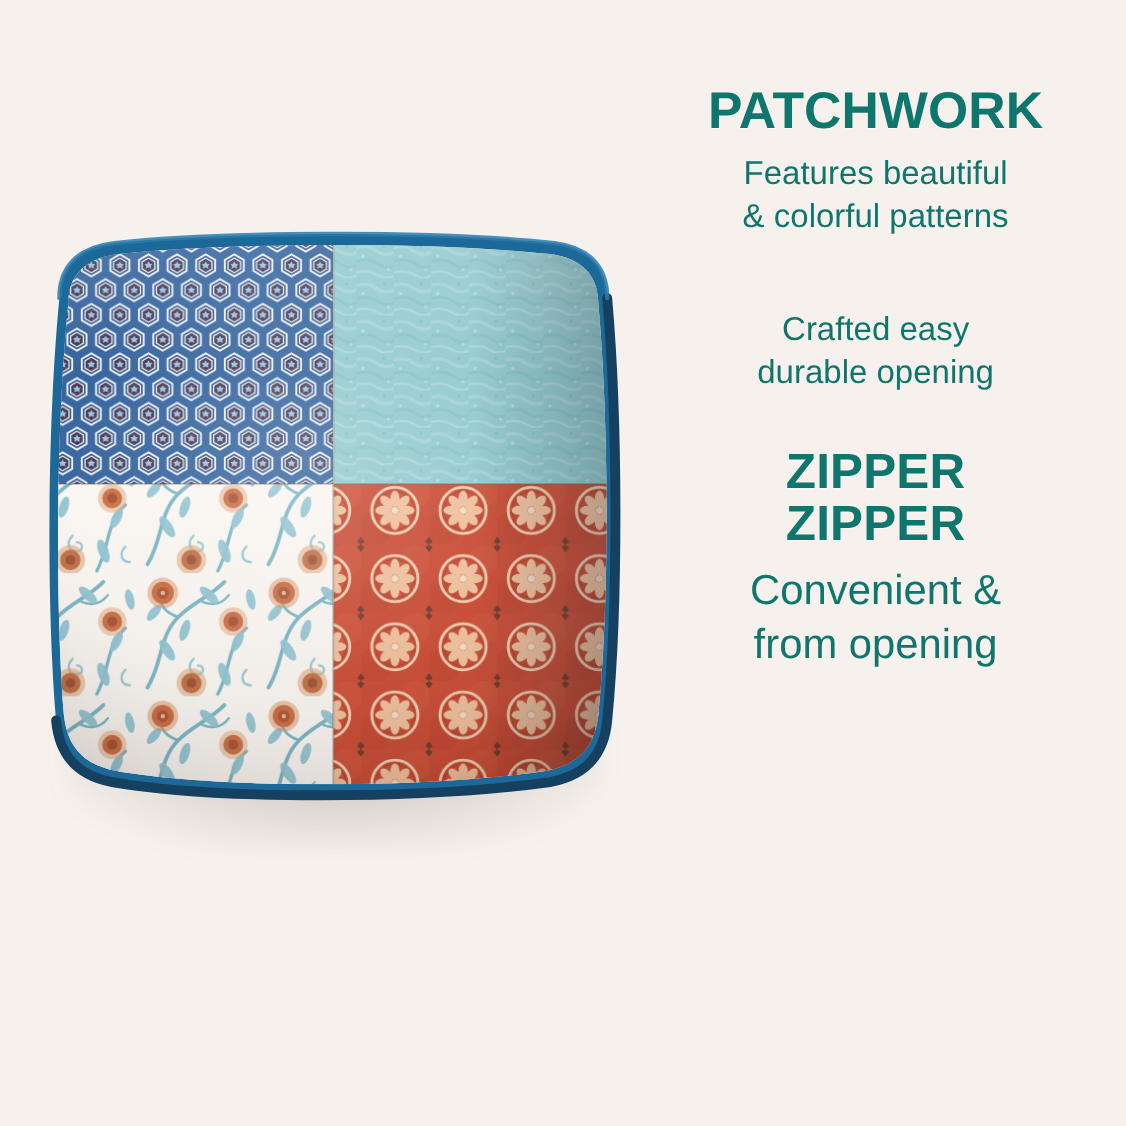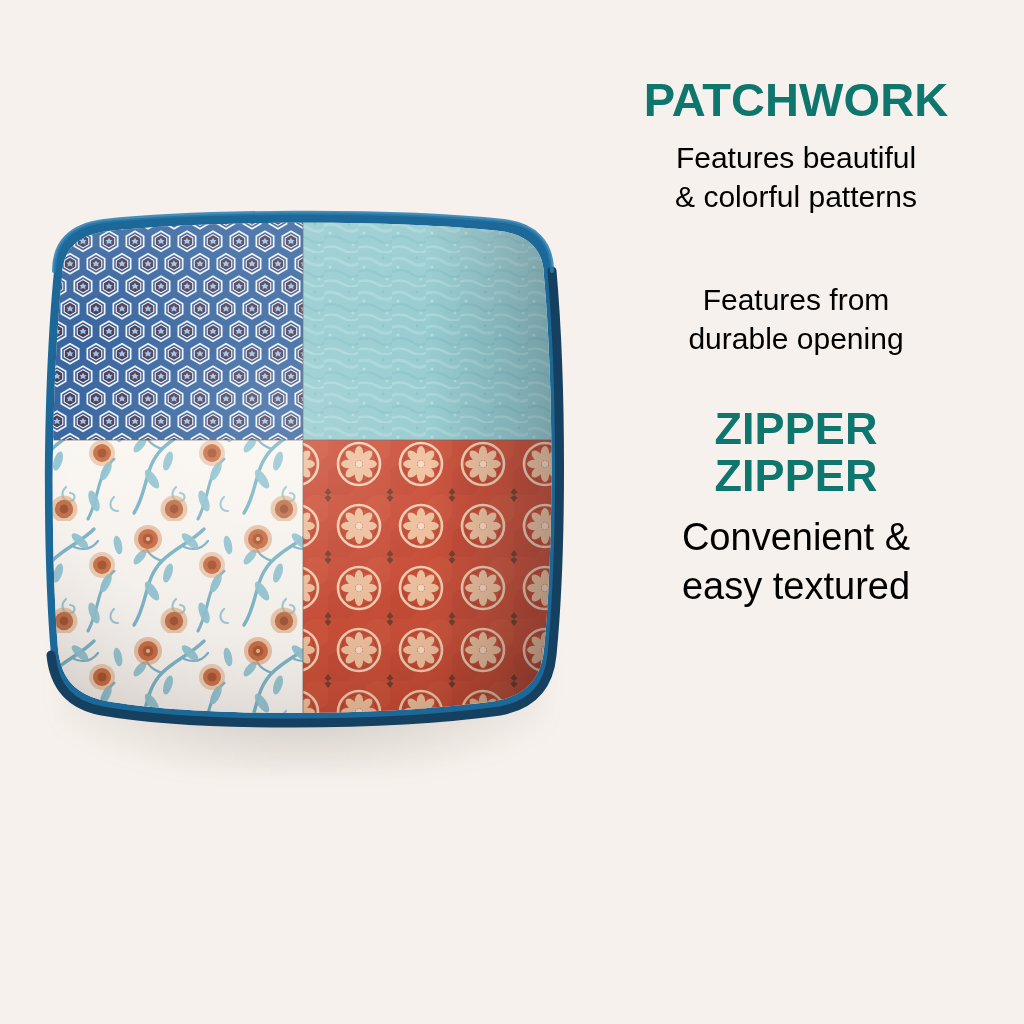--- a/index.html
+++ b/index.html
@@ -43,21 +43,21 @@
   }
   .feature { width:100%; text-align:center; }
   .feature-title {
     color:#0f766e;
     font-weight:bold;
     line-height:1.03;
     letter-spacing:0.1px;
     text-shadow:0 1px 0 rgba(255,255,255,0.55);
   }
   .feature-desc {
-    color:#000000;
+    color:#0f766e;
     line-height:1.30;
     font-weight:normal;
   }
   .f1 .feature-title { font-size:47px; }
   .f1 .feature-desc  { font-size:30px; margin-top:14px; }
   .f2 .feature-title { font-size:42px; }
   .f2 .feature-desc  { font-size:30px; margin-top:11px; }
   .f3 .feature-title { font-size:42px; }
   .f3 .feature-desc  { font-size:30px; margin-top:12px; }
   .f4 .feature-title { font-size:45px; }
@@ -311,30 +311,30 @@
       </div>
       <div class="feature-desc">
         <div>Features beautiful</div>
         <div>&amp; colorful patterns</div>
       </div>
     </div>
 
 
     <div class="feature f3">
       <div class="feature-desc">
-        <div>Features from</div>
+        <div>Crafted easy</div>
         <div>durable opening</div>
       </div>
     </div>
 
     <div class="feature f4">
       <div class="feature-title">
         <div>ZIPPER</div>
         <div>ZIPPER</div>
       </div>
       <div class="feature-desc">
         <div>Convenient &amp;</div>
-        <div>easy textured</div>
+        <div>from opening</div>
       </div>
     </div>
 
   </div>
 </div>
 
 </body></html>

